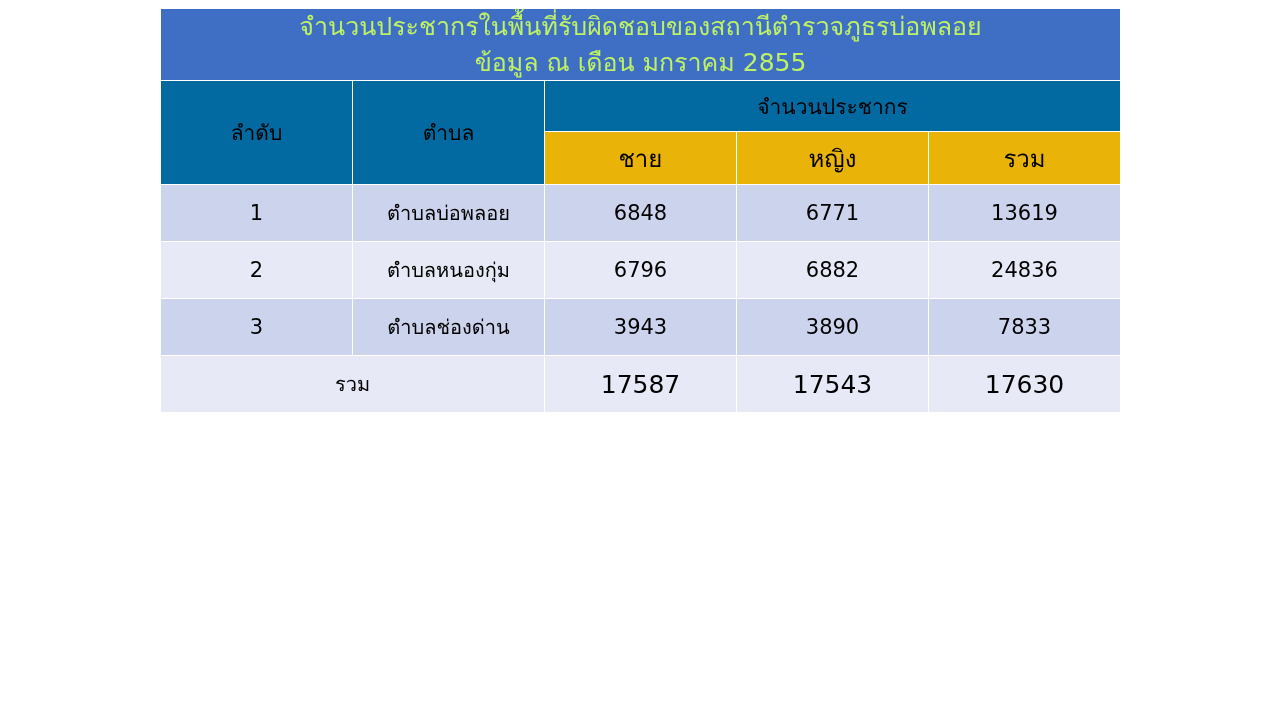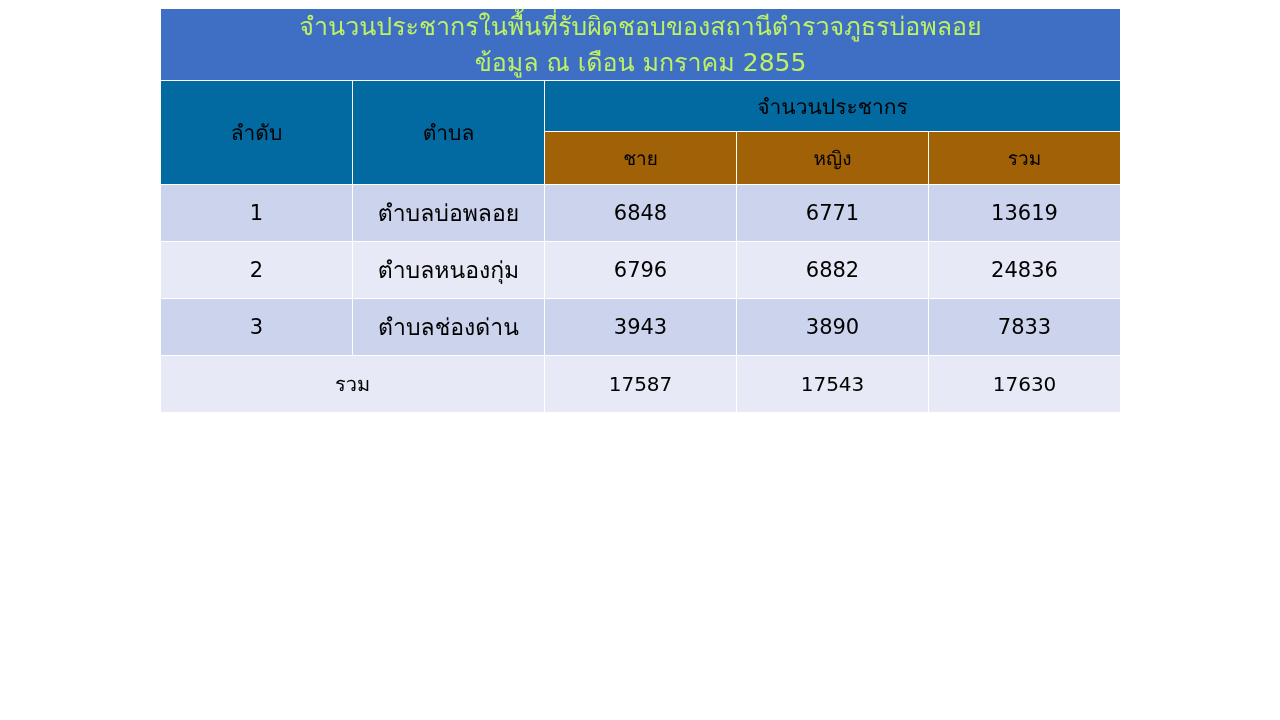--- a/index.html
+++ b/index.html
@@ -45,22 +45,22 @@
   }
   .title-line1 { display: block; }
   .title-line2 { display: block; }
 
   .hdr-dark {
     background: #0369a1;
     font-size: 21px;
     color: #000000;
   }
   .hdr-light {
-    background: #a16207;
-    font-size: 19px;
+    background: #eab308;
+    font-size: 24px;
     color: #000000;
   }
   .col-no { width: 192px; }
   .col-tambon { width: 192px; }
   .col-m { width: 192px; }
   .col-f { width: 192px; }
   .col-total { width: 192px; }
 
   .head-no, .head-tambon {
     height: 102px;
@@ -75,29 +75,29 @@
 
   tr.row-dark td { background: #ccd3ec; }
   tr.row-light td { background: #e7eaf6; }
 
   td.body-cell {
     height: 56px;
     font-size: 21px;
     color: #000000;
   }
   td.body-name {
-    font-size: 23px;
+    font-size: 20px;
   }
   td.sum-label {
     font-size: 20px;
     vertical-align: top;
     padding-top: 6px;
   }
   td.sum-value {
-    font-size: 20px;
+    font-size: 25px;
   }
 </style>
 </head>
 <body>
 
 <div id="page">
   <div class="table-wrap">
     <table class="pop-table">
       <colgroup>
         <col class="col-no">

